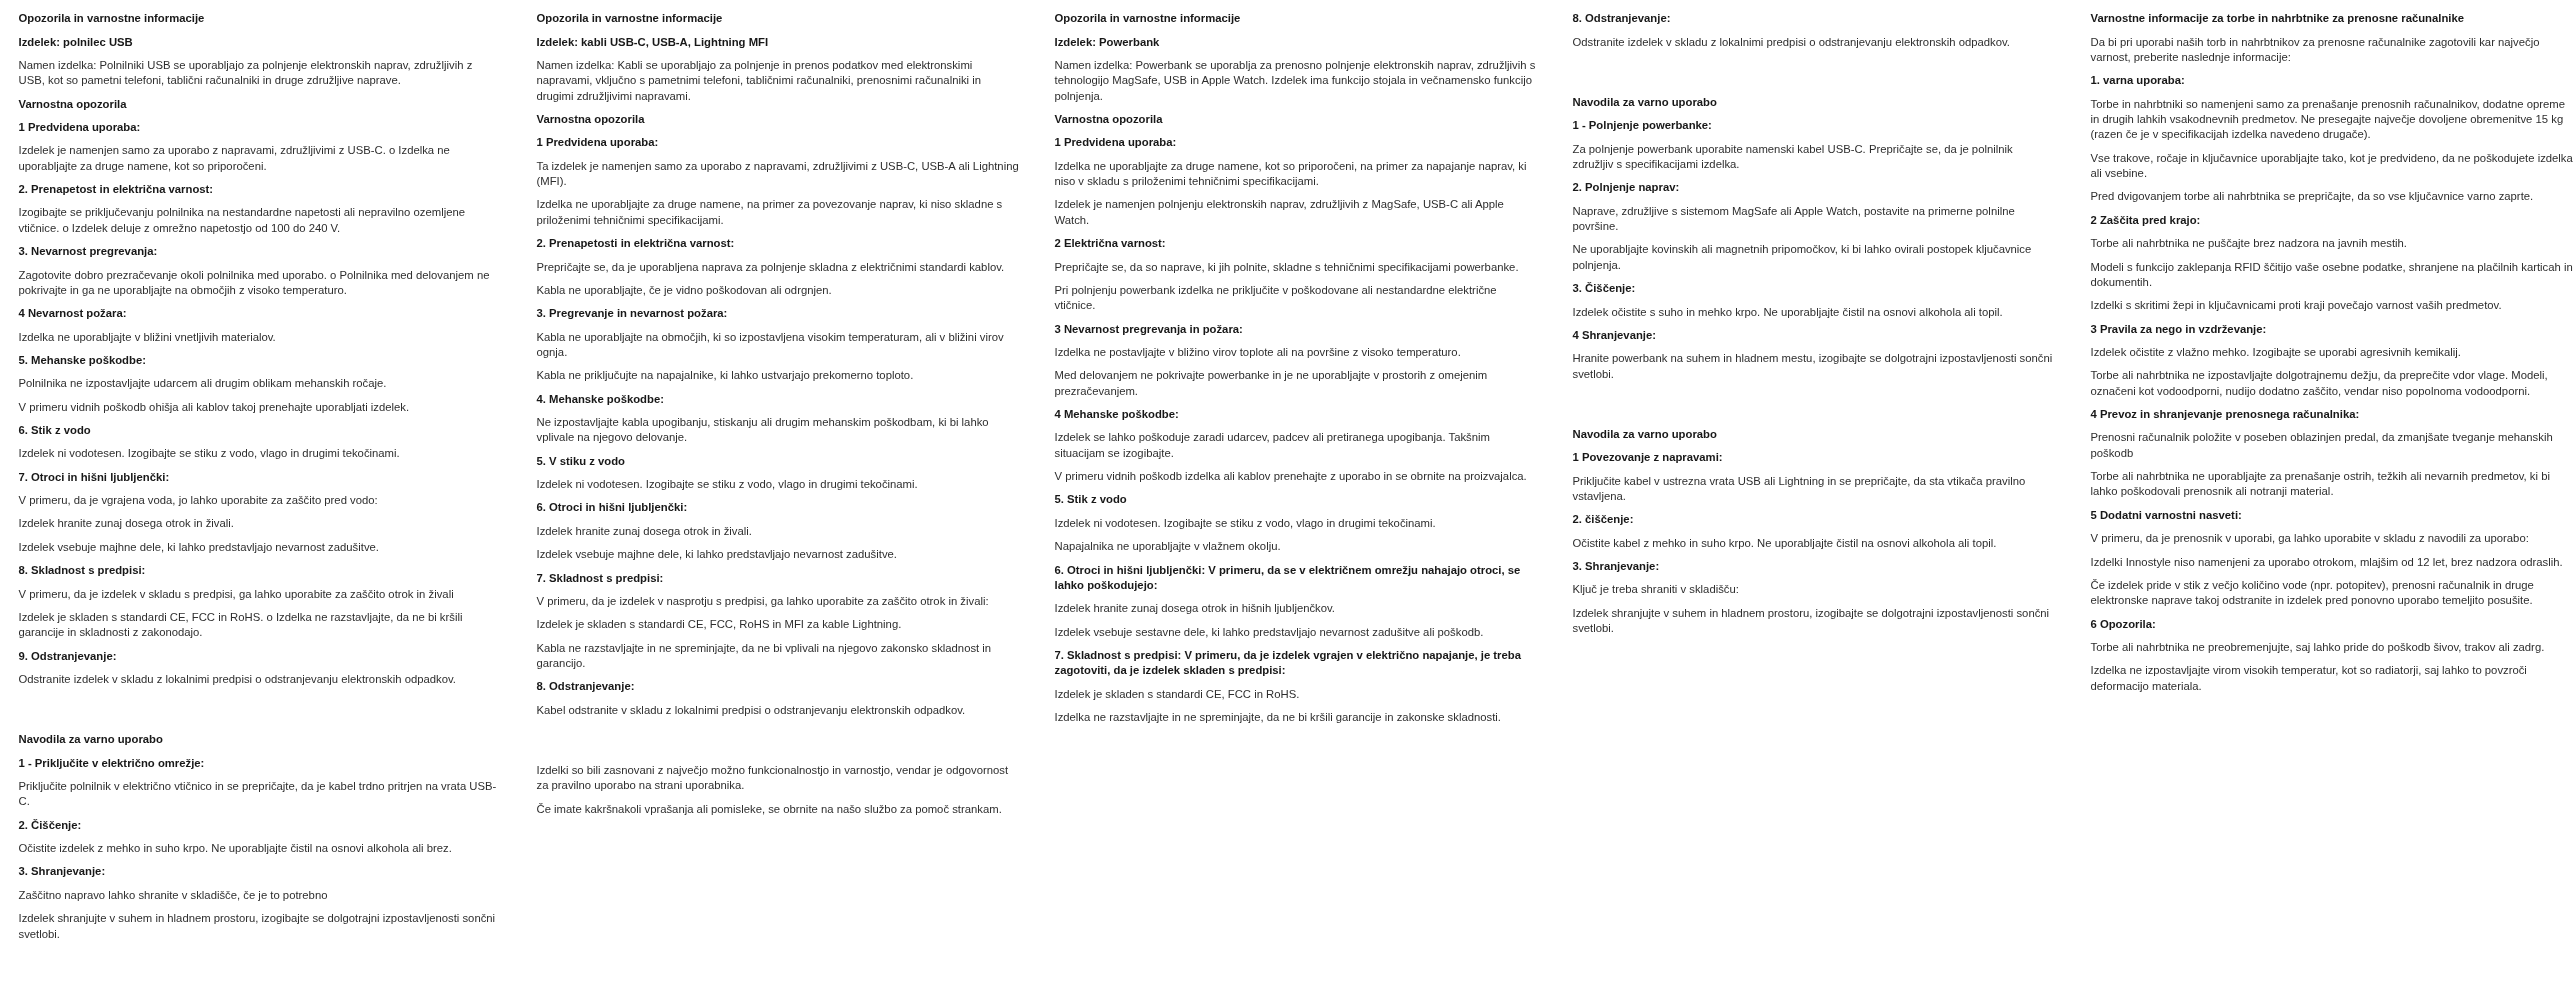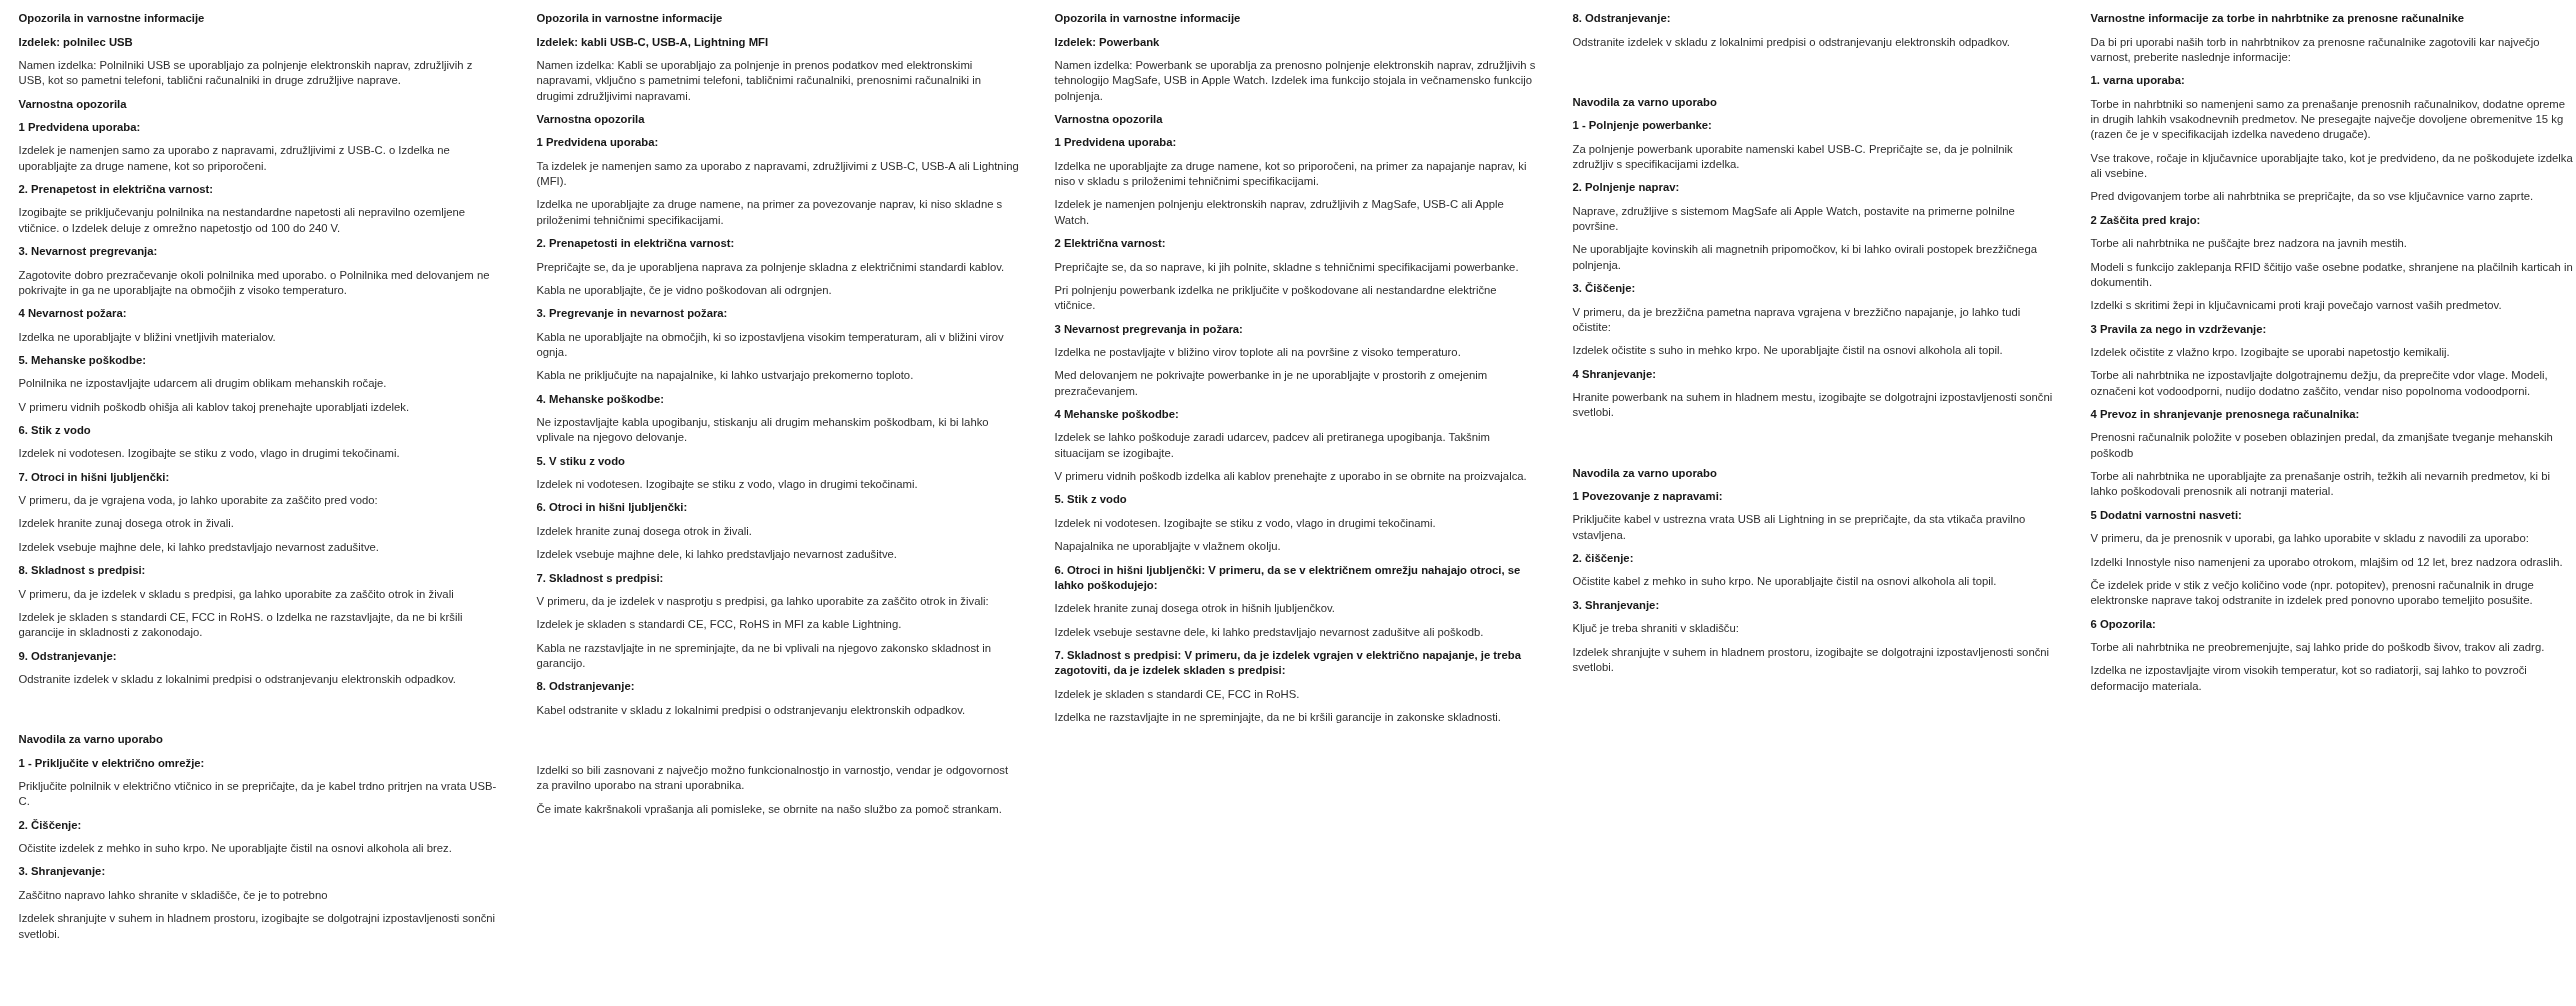--- a/index.html
+++ b/index.html
@@ -114,23 +114,22 @@
         <p class="bd">Izdelka ne razstavljajte in ne spreminjajte, da ne bi kršili garancije in zakonske skladnosti.</p>
       </div>
       <div class="col">
         <div class="hd">8. Odstranjevanje:</div>
         <p class="bd">Odstranite izdelek v skladu z lokalnimi predpisi o odstranjevanju elektronskih odpadkov.</p>
         <div class="hd gap">Navodila za varno uporabo</div>
         <div class="hd">1 - Polnjenje powerbanke:</div>
         <p class="bd">Za polnjenje powerbank uporabite namenski kabel USB-C. Prepričajte se, da je polnilnik združljiv s specifikacijami izdelka.</p>
         <div class="hd">2. Polnjenje naprav:</div>
         <p class="bd">Naprave, združljive s sistemom MagSafe ali Apple Watch, postavite na primerne polnilne površine.</p>
-        <p class="bd">Ne uporabljajte kovinskih ali magnetnih pripomočkov, ki bi lahko ovirali postopek brezžičnega polnjenja.</p>
+        <p class="bd">Ne uporabljajte kovinskih ali magnetnih pripomočkov, ki bi lahko ovirali postopek ključavnice polnjenja.</p>
         <div class="hd">3. Čiščenje:</div>
-        <p class="bd">V primeru, da je brezžična pametna naprava vgrajena v brezžično napajanje, jo lahko tudi očistite:</p>
         <p class="bd">Izdelek očistite s suho in mehko krpo. Ne uporabljajte čistil na osnovi alkohola ali topil.</p>
         <div class="hd">4 Shranjevanje:</div>
         <p class="bd">Hranite powerbank na suhem in hladnem mestu, izogibajte se dolgotrajni izpostavljenosti sončni svetlobi.</p>
         <div class="hd gap">Navodila za varno uporabo</div>
         <div class="hd">1 Povezovanje z napravami:</div>
         <p class="bd">Priključite kabel v ustrezna vrata USB ali Lightning in se prepričajte, da sta vtikača pravilno vstavljena.</p>
         <div class="hd">2. čiščenje:</div>
         <p class="bd">Očistite kabel z mehko in suho krpo. Ne uporabljajte čistil na osnovi alkohola ali topil.</p>
         <div class="hd">3. Shranjevanje:</div>
         <p class="bd">Ključ je treba shraniti v skladišču:</p>
@@ -141,21 +140,21 @@
         <p class="bd">Da bi pri uporabi naših torb in nahrbtnikov za prenosne računalnike zagotovili kar največjo varnost, preberite naslednje informacije:</p>
         <div class="hd">1. varna uporaba:</div>
         <p class="bd">Torbe in nahrbtniki so namenjeni samo za prenašanje prenosnih računalnikov, dodatne opreme in drugih lahkih vsakodnevnih predmetov. Ne presegajte največje dovoljene obremenitve 15 kg (razen če je v specifikacijah izdelka navedeno drugače).</p>
         <p class="bd">Vse trakove, ročaje in ključavnice uporabljajte tako, kot je predvideno, da ne poškodujete izdelka ali vsebine.</p>
         <p class="bd">Pred dvigovanjem torbe ali nahrbtnika se prepričajte, da so vse ključavnice varno zaprte.</p>
         <div class="hd">2 Zaščita pred krajo:</div>
         <p class="bd">Torbe ali nahrbtnika ne puščajte brez nadzora na javnih mestih.</p>
         <p class="bd">Modeli s funkcijo zaklepanja RFID ščitijo vaše osebne podatke, shranjene na plačilnih karticah in dokumentih.</p>
         <p class="bd">Izdelki s skritimi žepi in ključavnicami proti kraji povečajo varnost vaših predmetov.</p>
         <div class="hd">3 Pravila za nego in vzdrževanje:</div>
-        <p class="bd">Izdelek očistite z vlažno krpo. Izogibajte se uporabi napetostjo kemikalij.</p>
+        <p class="bd">Izdelek očistite z vlažno mehko. Izogibajte se uporabi agresivnih kemikalij.</p>
         <p class="bd">Torbe ali nahrbtnika ne izpostavljajte dolgotrajnemu dežju, da preprečite vdor vlage. Modeli, označeni kot vodoodporni, nudijo dodatno zaščito, vendar niso popolnoma vodoodporni.</p>
         <div class="hd">4 Prevoz in shranjevanje prenosnega računalnika:</div>
         <p class="bd">Prenosni računalnik položite v poseben oblazinjen predal, da zmanjšate tveganje mehanskih poškodb</p>
         <p class="bd">Torbe ali nahrbtnika ne uporabljajte za prenašanje ostrih, težkih ali nevarnih predmetov, ki bi lahko poškodovali prenosnik ali notranji material.</p>
         <div class="hd">5 Dodatni varnostni nasveti:</div>
         <p class="bd">V primeru, da je prenosnik v uporabi, ga lahko uporabite v skladu z navodili za uporabo:</p>
         <p class="bd">Izdelki Innostyle niso namenjeni za uporabo otrokom, mlajšim od 12 let, brez nadzora odraslih.</p>
         <p class="bd">Če izdelek pride v stik z večjo količino vode (npr. potopitev), prenosni računalnik in druge elektronske naprave takoj odstranite in izdelek pred ponovno uporabo temeljito posušite.</p>
         <div class="hd">6 Opozorila:</div>
         <p class="bd">Torbe ali nahrbtnika ne preobremenjujte, saj lahko pride do poškodb šivov, trakov ali zadrg.</p>

